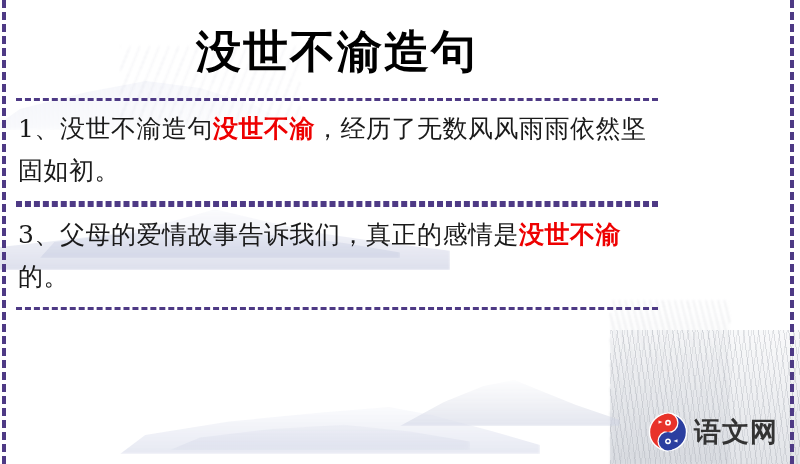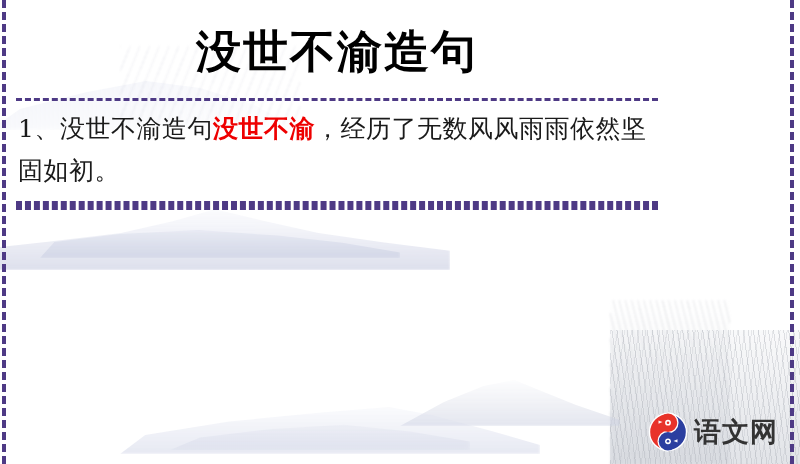--- a/index.html
+++ b/index.html
@@ -197,20 +197,23 @@
 
     <div class="sentence">
       <span>1、</span><span>没世不渝造句</span><span class="kw">没世不渝</span><span>，经历了无数风风雨雨依然坚固如初。</span>
     </div>
 
     <div class="rule"></div>
 
 
     <div class="rule"></div>
 
+    <div class="sentence">
+      <span>3、</span><span>父母的爱情故事告诉我们，真正的感情是</span><span class="kw">没世不渝</span><span>的。</span>
+    </div>
 
     <div class="rule"></div>
 
   </div>
 
   <div class="logo">
     <svg class="logo-mark" viewBox="0 0 40 40">
 
       <path d="M20 1.5 A18.5 18.5 0 0 1 20 38.5 Z" fill="#2b3fa0"></path>
       <path d="M20 38.5 A18.5 18.5 0 0 1 20 1.5 Z" fill="#e8332a"></path>

